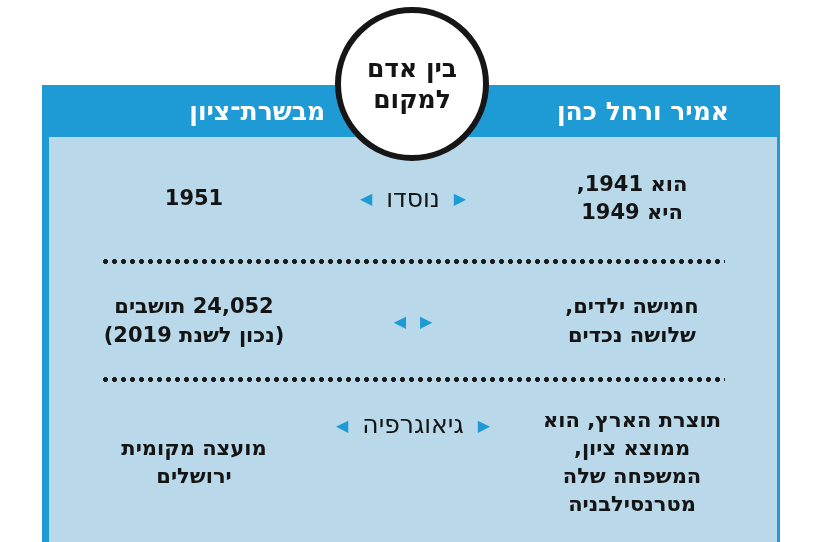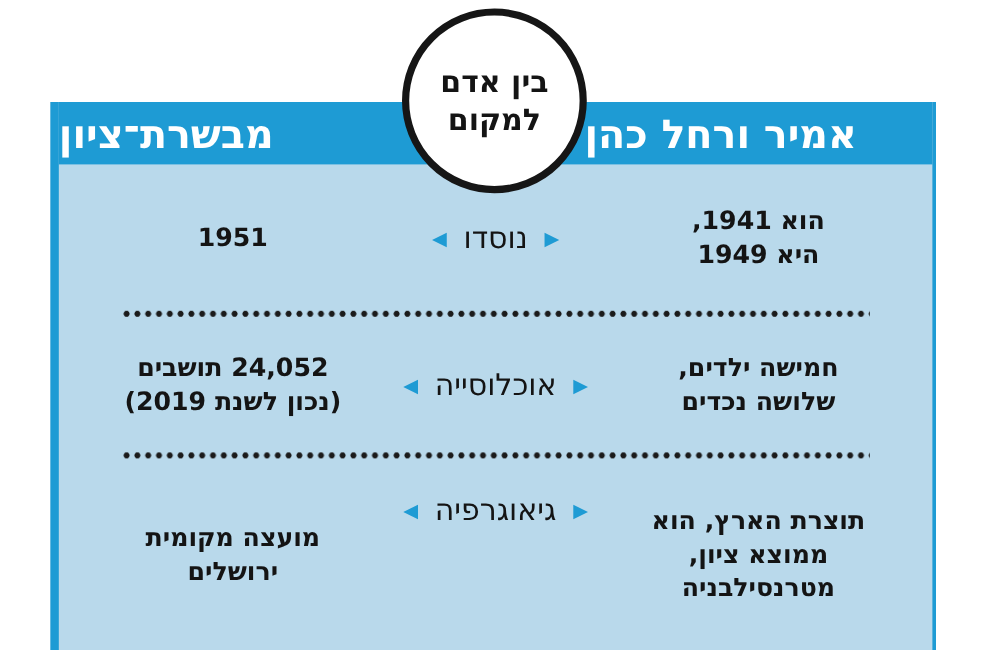--- a/index.html
+++ b/index.html
@@ -24,22 +24,22 @@
   .header {
     height: 52px;
     background: var(--header-blue, #1e9bd4);
     display: grid;
     grid-template-columns: 290px 1fr 290px;
     align-items: center;
   }
   .header-label {
     color: #ffffff;
     font-weight: bold;
-    font-size: 33px;
-    text-align: left;
+    font-size: 25px;
+    text-align: right;
     direction: rtl;
     white-space: nowrap;
   }
   .header-label.place { grid-column: 1; padding-right: 14px; }
   .header-label.couple { grid-column: 3; padding-right: 48px; }
 
   .content {
     height: 405px;
     display: flex;
     flex-direction: column;
@@ -155,21 +155,20 @@
       <div class="dots"></div>
 
       <div class="row row2">
         <div class="cell side">
           <div>24,052 תושבים</div>
           <div>(נכון לשנת 2019)</div>
         </div>
         <div class="cell center">
           <div class="label-group">
             <span class="arrow">◀</span>
-            <span class="row-label">אוכלוסייה</span>
             <span class="arrow">▶</span>
           </div>
         </div>
         <div class="cell side">
           <div>חמישה ילדים,</div>
           <div>שלושה נכדים</div>
         </div>
       </div>
 
       <div class="dots"></div>
@@ -182,20 +181,21 @@
         <div class="cell center">
           <div class="label-group">
             <span class="arrow">◀</span>
             <span class="row-label">גיאוגרפיה</span>
             <span class="arrow">▶</span>
           </div>
         </div>
         <div class="cell side">
           <div>תוצרת הארץ, הוא</div>
           <div>ממוצא ציון,</div>
+          <div>המשפחה שלה</div>
           <div>מטרנסילבניה</div>
         </div>
       </div>
 
     </div>
   </div>
 
   <div class="badge">
     <div>בין אדם</div>
     <div>למקום</div>

